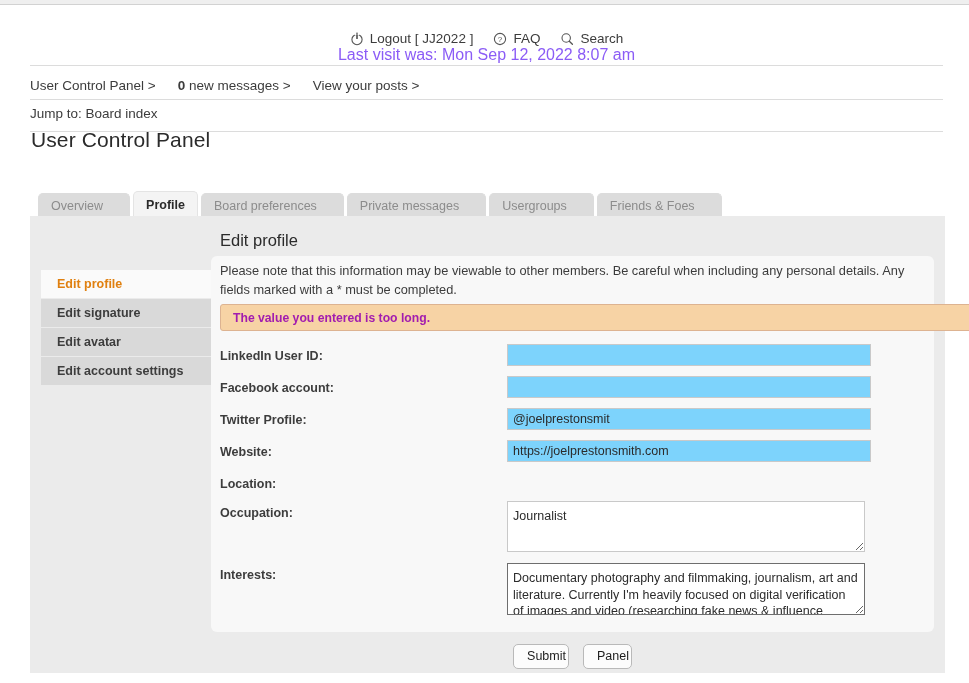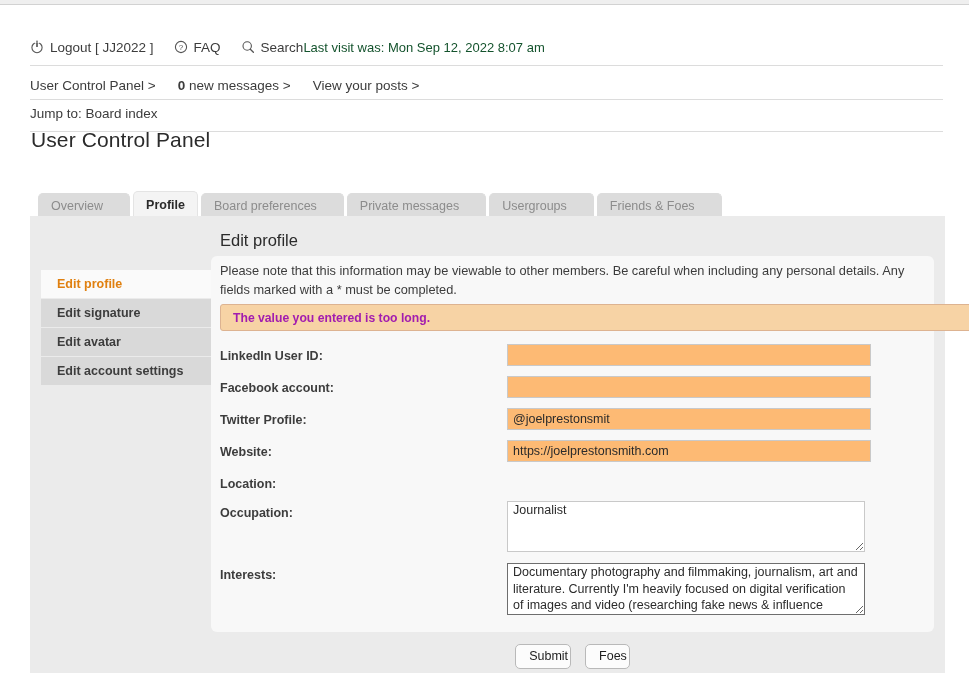--- a/index.html
+++ b/index.html
@@ -14,30 +14,30 @@
 
   
   .top-strip {
     position: absolute; top: 0; left: 0; width: 969px; height: 5px;
     background: #efefef; border-bottom: 1px solid #d2d2d2;
   }
 
   
   .nav-row {
     position: absolute; left: 30px; top: 31px; width: 913px; height: 32px;
-    display: flex; align-items: center; 
+    display: flex; align-items: center; justify-content: space-between; flex-direction: column;
   }
   .nav-left { display: flex; align-items: center; gap: 20px; }
   .nav-link {
     display: flex; align-items: center; gap: 6px;
     font-size: 13.5px; color: #3c3c3c; cursor: pointer; white-space: nowrap;
   }
   .nav-link .ic { display:inline-flex; width:14px; height:14px; align-items:center; justify-content:center; }
   .nav-link .ic svg { display:block; }
-  .lastvisit { font-size: 13px; color: #14532d; white-space: nowrap; }
+  .lastvisit { font-size: 16px; color: #8b5cf6; white-space: nowrap; }
 
   .rule {
     position: absolute; left: 30px; width: 913px; height: 1px; background: #dcdcdc;
   }
   .rule.r1 { top: 65px; }
   .rule.r2 { top: 99px; }
   .rule.r3 { top: 131px; }
 
   
   .crumbs {
@@ -116,28 +116,28 @@
   .form { position: absolute; left: 9px; top: 88px; width: 705px; }
   .frow { display: flex; align-items: flex-start; margin-bottom: 10px; }
   .flabel {
     width: 287px; flex: 0 0 287px;
     font-size: 12.5px; font-weight: 700; color: #3d3d3d;
     padding-top: 5px; white-space: nowrap;
   }
   .fctl { flex: 1 1 auto; }
   input.txt {
     width: 364px; height: 22px;
-    border: 1px solid #c9c9c9; background: #fdba74;
+    border: 1px solid #c9c9c9; background: #7dd3fc;
     font-family: "Liberation Sans", sans-serif; font-size: 12.5px; color: #2b2b2b;
     padding: 1px 5px; outline: none; display: block;
   }
   textarea.ta {
     width: 358px; border: 1px solid #c9c9c9; background: #ffffff;
     font-family: "Liberation Sans", sans-serif; font-size: 12.5px; color: #2b2b2b;
-    padding: 0 5px; outline: none; display: block; resize: both;
+    padding: 6px 5px; outline: none; display: block; resize: both;
     line-height: 1.32; overflow: hidden;
   }
   textarea.ta.occupation { height: 51px; }
   textarea.ta.interests { height: 52px; border: 1px solid #6e6e6e; }
 
   
   .btnbar {
     position: absolute; left: 211px; top: 644px; width: 723px;
     display: flex; justify-content: center; gap: 14px;
   }
@@ -292,16 +292,16 @@
         <div class="fctl">
           <textarea class="ta interests" style="">Documentary photography and filmmaking, journalism, art and literature. Currently I'm heavily focused on digital verification of images and video (researching fake news &amp; influence operations)</textarea>
         </div>
       </div>
 
     </div>
   </div>
 
   <div class="btnbar">
     <button class="btn">Submit</button>
-    <button class="btn">Foes</button>
+    <button class="btn">Panel</button>
   </div>
 
 </div>
 
 </body></html>

